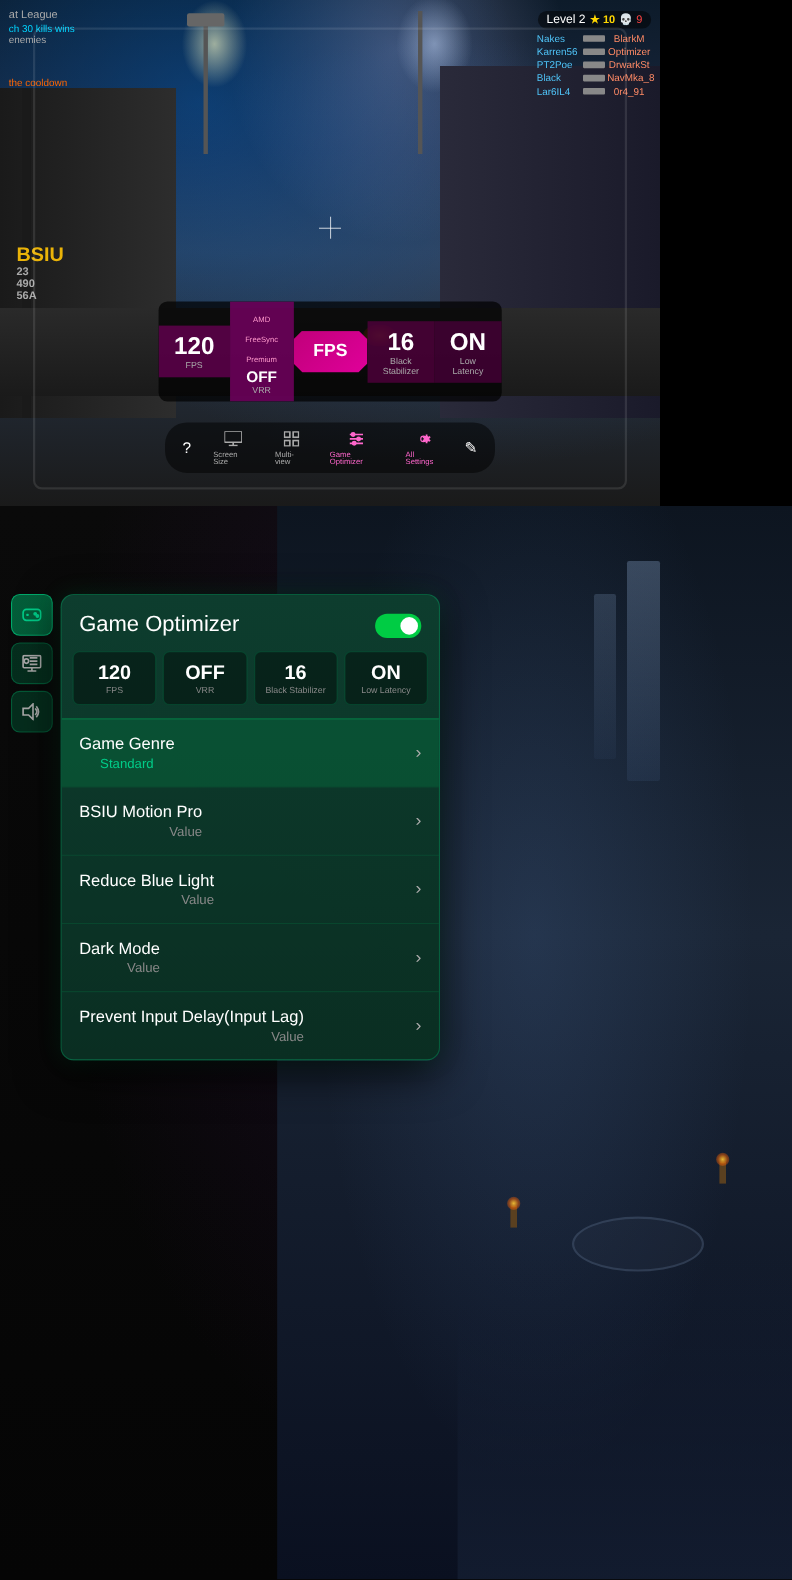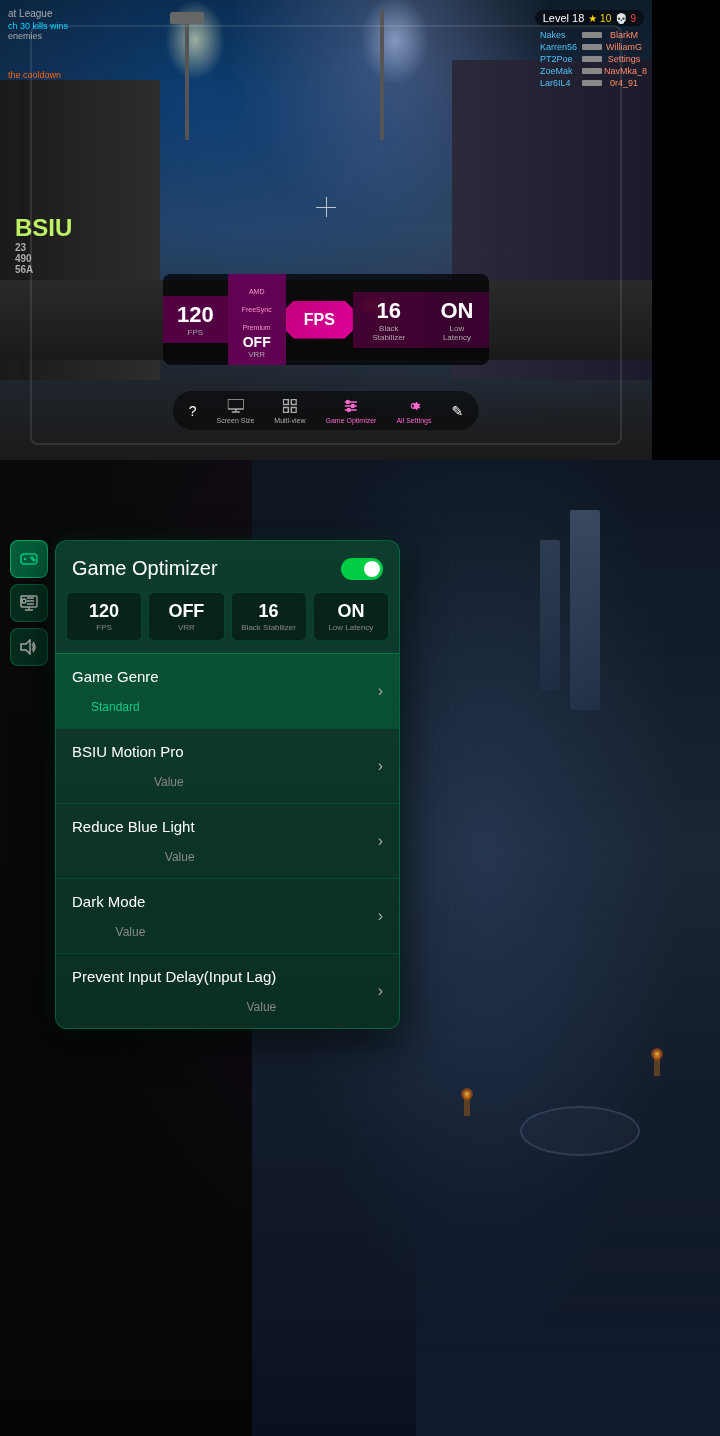--- a/index.html
+++ b/index.html
@@ -7,21 +7,21 @@
       width: 720px;
       height: 1436px;
       background: #000;
       font-family: 'Arial', sans-serif;
       overflow: hidden;
       position: relative;
     }
 
     
     .top-section {
-      width: 652px;
+      width: 600px;
       height: 460px;
       position: relative;
       overflow: hidden;
       background: #1a1a2e;
     }
 
     .game-bg {
       width: 100%;
       height: 100%;
       background:
@@ -194,20 +194,21 @@
       gap: 4px;
       background: rgba(0,0,0,0.5);
       padding: 2px 8px;
       border-radius: 10px;
       color: #fff;
       font-size: 11px;
     }
     .star-count {
       color: #ffd700;
       font-size: 10px;
+      font-weight: bold;
     }
     .skull-count {
       color: #ff4444;
       font-size: 10px;
     }
 
     .scoreboard {
       position: absolute;
       top: 30px;
       right: 8px;
@@ -552,21 +553,21 @@
     .menu-item-title {
       color: #fff;
       font-size: 15px;
       font-weight: 500;
       display: block;
     }
     .menu-item-sub {
       color: #00cc88;
       font-size: 12px;
       display: block;
-      margin-top: 15px;
+      margin-top: 2px;
     }
     .menu-item-sub.gray {
       color: #888;
       text-align: right;
     }
     .chevron-right {
       color: #aaa;
       font-size: 16px;
     }
 
@@ -591,56 +592,56 @@
 
     <div class="hud-top-left">
       <div class="hud-match-name">at League</div>
       <div class="hud-kill-info">ch 30 kills wins</div>
       <div style="color:#aaa;font-size:9px">enemies</div>
       <div class="hud-cooldown">the cooldown</div>
     </div>
 
     <div class="hud-top-right">
       <div class="level-badge">
-        <span>Level 18</span>
+        <span>Level 2</span>
         <span class="star-count">★ <span>10</span></span>
         <span class="skull-count">💀 <span>9</span></span>
       </div>
     </div>
 
     <div class="scoreboard">
       <div class="score-row">
         <span class="name1">Nakes</span>
         <div class="gun-icon"></div>
         <span class="name2">BlarkM</span>
       </div>
       <div class="score-row">
         <span class="name1">Karren56</span>
         <div class="gun-icon"></div>
-        <span class="name2">WilliamG</span>
+        <span class="name2">Optimizer</span>
       </div>
       <div class="score-row">
         <span class="name1">PT2Poe</span>
         <div class="gun-icon"></div>
-        <span class="name2" style="color:#ff8a65">Settings</span>
+        <span class="name2" style="color:#ff8a65">DrwarkSt</span>
       </div>
       <div class="score-row">
-        <span class="name1">ZoeMak</span>
+        <span class="name1">Black</span>
         <div class="gun-icon"></div>
         <span class="name2">NavMka_8</span>
       </div>
       <div class="score-row">
         <span class="name1">Lar6IL4</span>
         <div class="gun-icon"></div>
         <span class="name2">0r4_91</span>
       </div>
     </div>
 
     <div class="bsiu-box">
-      <div style="font-size:24px;color:#bef264">BSIU</div>
+      <div style="font-size:18px;color:#eab308">BSIU</div>
       <div style="font-size:10px;color:#aaa">23</div>
       <div style="font-size:10px;color:#aaa">490</div>
       <div style="font-size:10px;color:#aaa">56A</div>
     </div>
 
     <div class="stats-bar">
       <div class="stat-item fps-item">
         <span class="stat-value">120</span>
         <span class="stat-label">FPS</span>
       </div>

